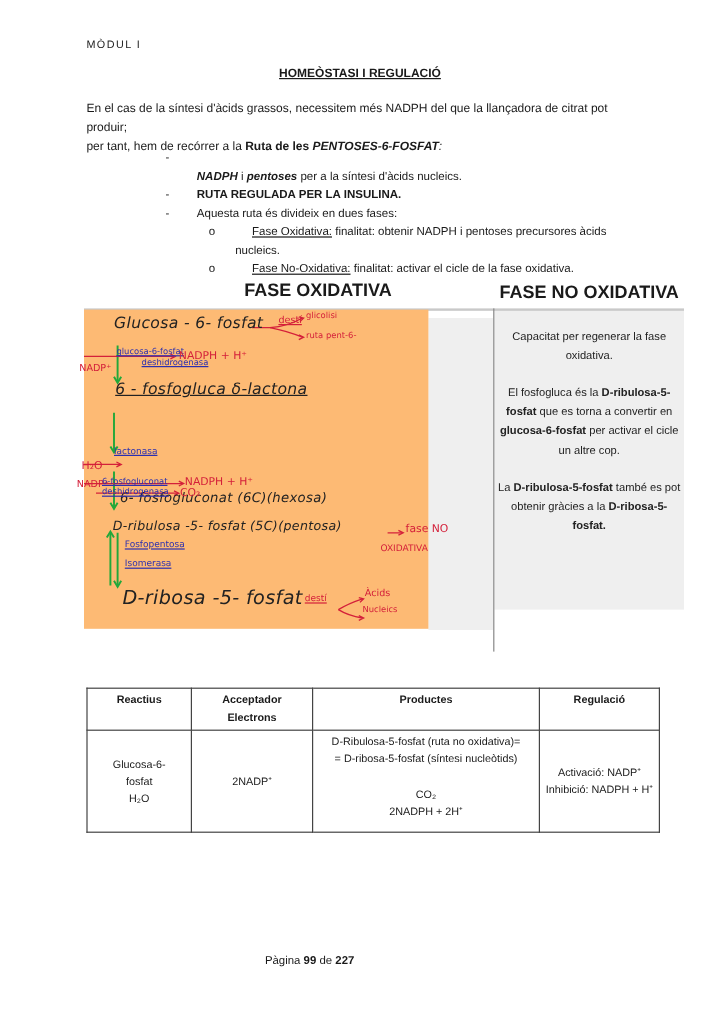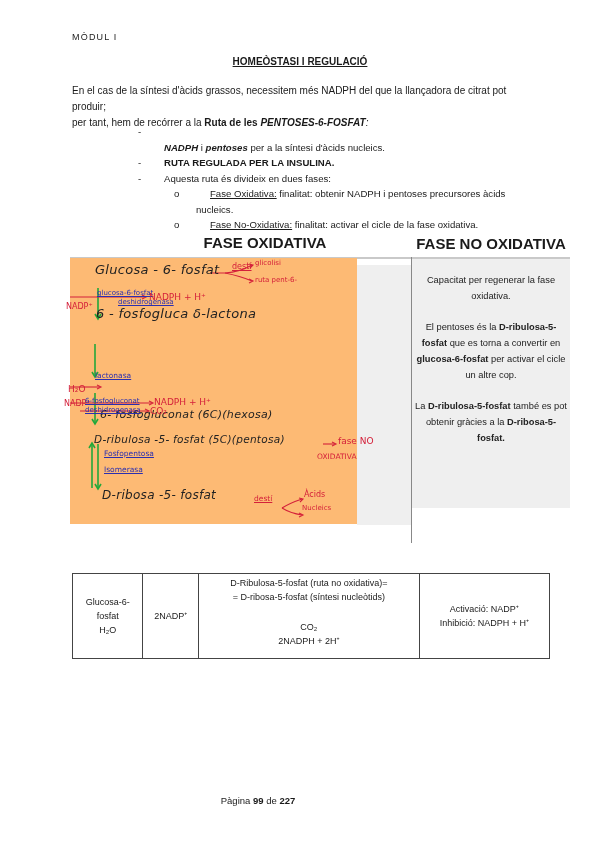--- a/index.html
+++ b/index.html
@@ -97,48 +97,54 @@
     </g>
   </svg>
   <span class="hw blk" style="left:25px; top:4px;">Glucosa - 6- fosfat</span>
   <span class="hw red" style="left:162px; top:4px; font-size:8px; text-decoration:underline;">destí</span>
   <span class="hw red" style="left:185px; top:1px; font-size:7px;">glicolisi</span>
   <span class="hw red" style="left:185px; top:18px; font-size:7px;">ruta pent-6-</span>
   <span class="hw red" style="left:-4px; top:44px; font-size:8px;">NADP⁺</span>
   <span class="hw blue" style="left:27px; top:31px;">glucosa-6-fosfat</span>
   <span class="hw blue" style="left:48px; top:40px;">deshidrogenasa</span>
   <span class="hw red" style="left:79px; top:34px;">NADPH + H⁺</span>
-  <span class="hw blk" style="left:26px; top:48px;">6 - fosfogluca  δ-lactona</span>
+  <span class="hw blk" style="left:26px; top:59px;text-decoration:underline;">6 - fosfogluca  δ-lactona</span>
   <span class="hw red" style="left:-2px; top:126px; font-size:9px;">H₂O</span>
   <span class="hw blue" style="left:25px; top:113px; font-size:7.5px;">lactonasa</span>
   <span class="hw blk" style="left:30px; top:150px; font-size:11px;">6- fosfogluconat (6C)(hexosa)</span>
   <span class="hw red" style="left:-6px; top:141px; font-size:8px;">NADP⁺</span>
   <span class="hw blue" style="left:15px; top:139px;">6-fosfogluconat</span>
   <span class="hw blue" style="left:15px; top:148px;">deshidrogenasa</span>
   <span class="hw red" style="left:84px; top:139px;">NADPH + H⁺</span>
   <span class="hw red" style="left:80px; top:148px;">CO₂</span>
   <span class="hw blk" style="left:24px; top:175px; font-size:10.5px;text-align:center;">D-ribulosa -5- fosfat (5C)(pentosa)</span>
   <span class="hw red" style="left:268px; top:178px;">fase NO</span>
   <span class="hw red" style="left:247px; top:194px; font-size:7.5px;">OXIDATIVA</span>
   <span class="hw blue" style="left:34px; top:191px; font-size:7.5px;">Fosfopentosa</span>
   <span class="hw blue" style="left:34px; top:207px; font-size:7.5px;">Isomerasa</span>
-  <span class="hw blk" style="left:32px; top:230px; font-size:12px;font-style:italic;">D-ribosa -5- fosfat</span>
+  <span class="hw blk" style="left:32px; top:230px; font-size:16px;font-style:italic;">D-ribosa -5- fosfat</span>
   <span class="hw red" style="left:184px; top:236px; font-size:7.5px; text-decoration:underline;">destí</span>
   <span class="hw red" style="left:234px; top:232px; font-size:8px;">Àcids</span>
   <span class="hw red" style="left:232px; top:246px; font-size:7px;">Nucleics</span>
 </div>
 
 <div class="abs np-text">
   <p>Capacitat per regenerar la fase oxidativa.</p>
-  <p><span>El pentoses és la </span><b>D-ribulosa-5-fosfat</b><span> que es torna a convertir en </span><b>glucosa-6-fosfat</b><span> per activar el cicle un altre cop.</span></p>
+  <p><span>El fosfogluca és la </span><b>D-ribulosa-5-fosfat</b><span> que es torna a convertir en </span><b>glucosa-6-fosfat</b><span> per activar el cicle un altre cop.</span></p>
   <p><span>La </span><b>D-ribulosa-5-fosfat</b><span> també es pot obtenir gràcies a la </span><b>D-ribosa-5-fosfat.</b></p>
 </div>
 
 <table class="t">
   <tbody>
+      <tr>
+    <th style="width:78px">Reactius</th>
+    <th style="width:92px">Acceptador Electrons</th>
+    <th style="width:180px">Productes</th>
+    <th>Regulació</th>
+  </tr>
   <tr>
     <td>
           <div>Glucosa-6-</div>
           <div>fosfat</div>
           <div>H₂O</div>
         </td>
     <td>2NADP⁺</td>
     <td style="vertical-align:top;">
           <div>D-Ribulosa-5-fosfat (ruta no oxidativa)=</div>
           <div>= D-ribosa-5-fosfat (síntesi nucleòtids)</div>

